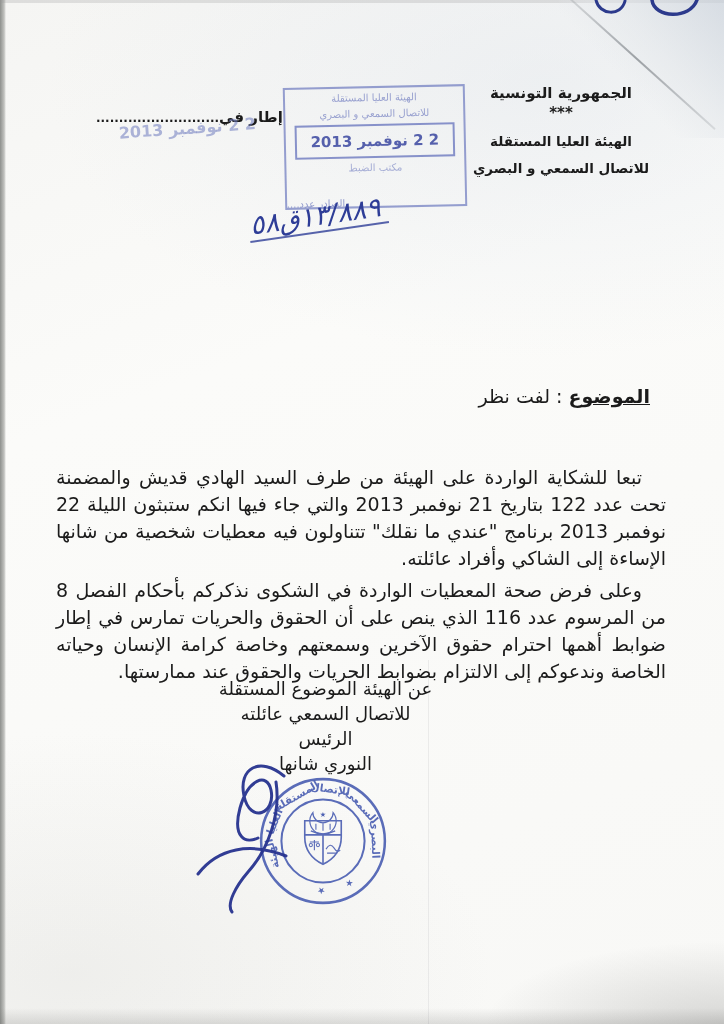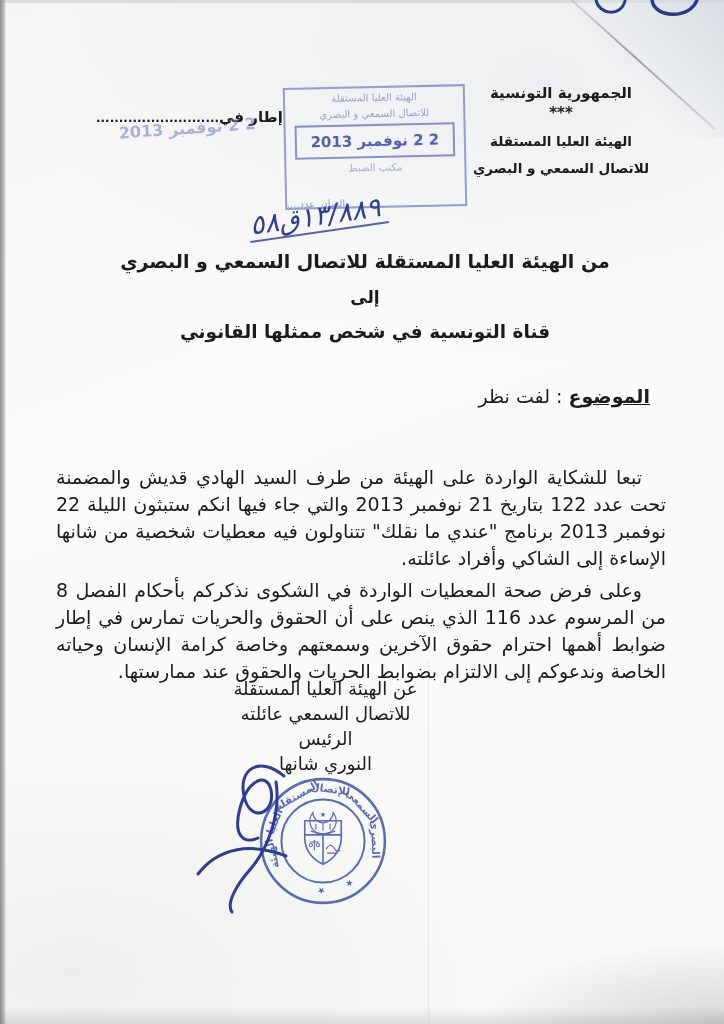--- a/index.html
+++ b/index.html
@@ -110,37 +110,32 @@
     <div class="office">مكتب الضبط</div>
     <div class="outgoing">الصادر عدد....</div>
     <div class="handwritten">٥٨ق١٣/٨٨٩</div>
   </div>
 
   <div class="date-line">
     <span>إطار في</span><span class="dots">...........................</span>
   </div>
   <div class="faint-date">2 2 نوفمبر 2013</div>
 
-  <div class="address">
-    <div class="from">من الهيئة العليا المستقلة للاتصال السمعي و البصري</div>
-    <div class="to">إلى</div>
-    <div class="recipient">قناة التونسية في شخص ممثلها القانوني</div>
-  </div>
 
   <div class="subject">
     <span class="lbl">الموضوع</span><span> : </span><span>لفت نظر</span>
   </div>
 
   <div class="body-text">
     <p>تبعا للشكاية الواردة على الهيئة  من طرف السيد الهادي قديش والمضمنة تحت عدد 122  بتاريخ  21 نوفمبر 2013 والتي جاء فيها انكم ستبثون الليلة 22 نوفمبر 2013 برنامج "عندي ما نقلك" تتناولون فيه معطيات شخصية من شانها الإساءة إلى الشاكي وأفراد عائلته.</p>
     <p>وعلى فرض صحة المعطيات الواردة في الشكوى نذكركم بأحكام الفصل 8 من المرسوم عدد 116 الذي ينص على أن الحقوق والحريات تمارس في إطار ضوابط أهمها احترام حقوق الآخرين وسمعتهم وخاصة كرامة الإنسان وحياته الخاصة وندعوكم إلى الالتزام بضوابط الحريات والحقوق عند ممارستها.</p>
   </div>
 
   <div class="sig-block">
-    <div>عن الهيئة العليا المستقلة</div>
+    <div>عن الهيئة الموضوع المستقلة</div>
     <div>للاتصال السمعي عائلته</div>
     <div>الرئيس</div>
     <div>النوري شانها</div>
   </div>
 
   <svg class="seal" viewBox="0 0 140 140">
     <g stroke="#4d61b3" fill="none" stroke-width="2.5" opacity="0.92">
       <circle cx="70" cy="70" r="61"></circle>
       <circle cx="70" cy="70" r="41" stroke-width="2"></circle>
     </g>

